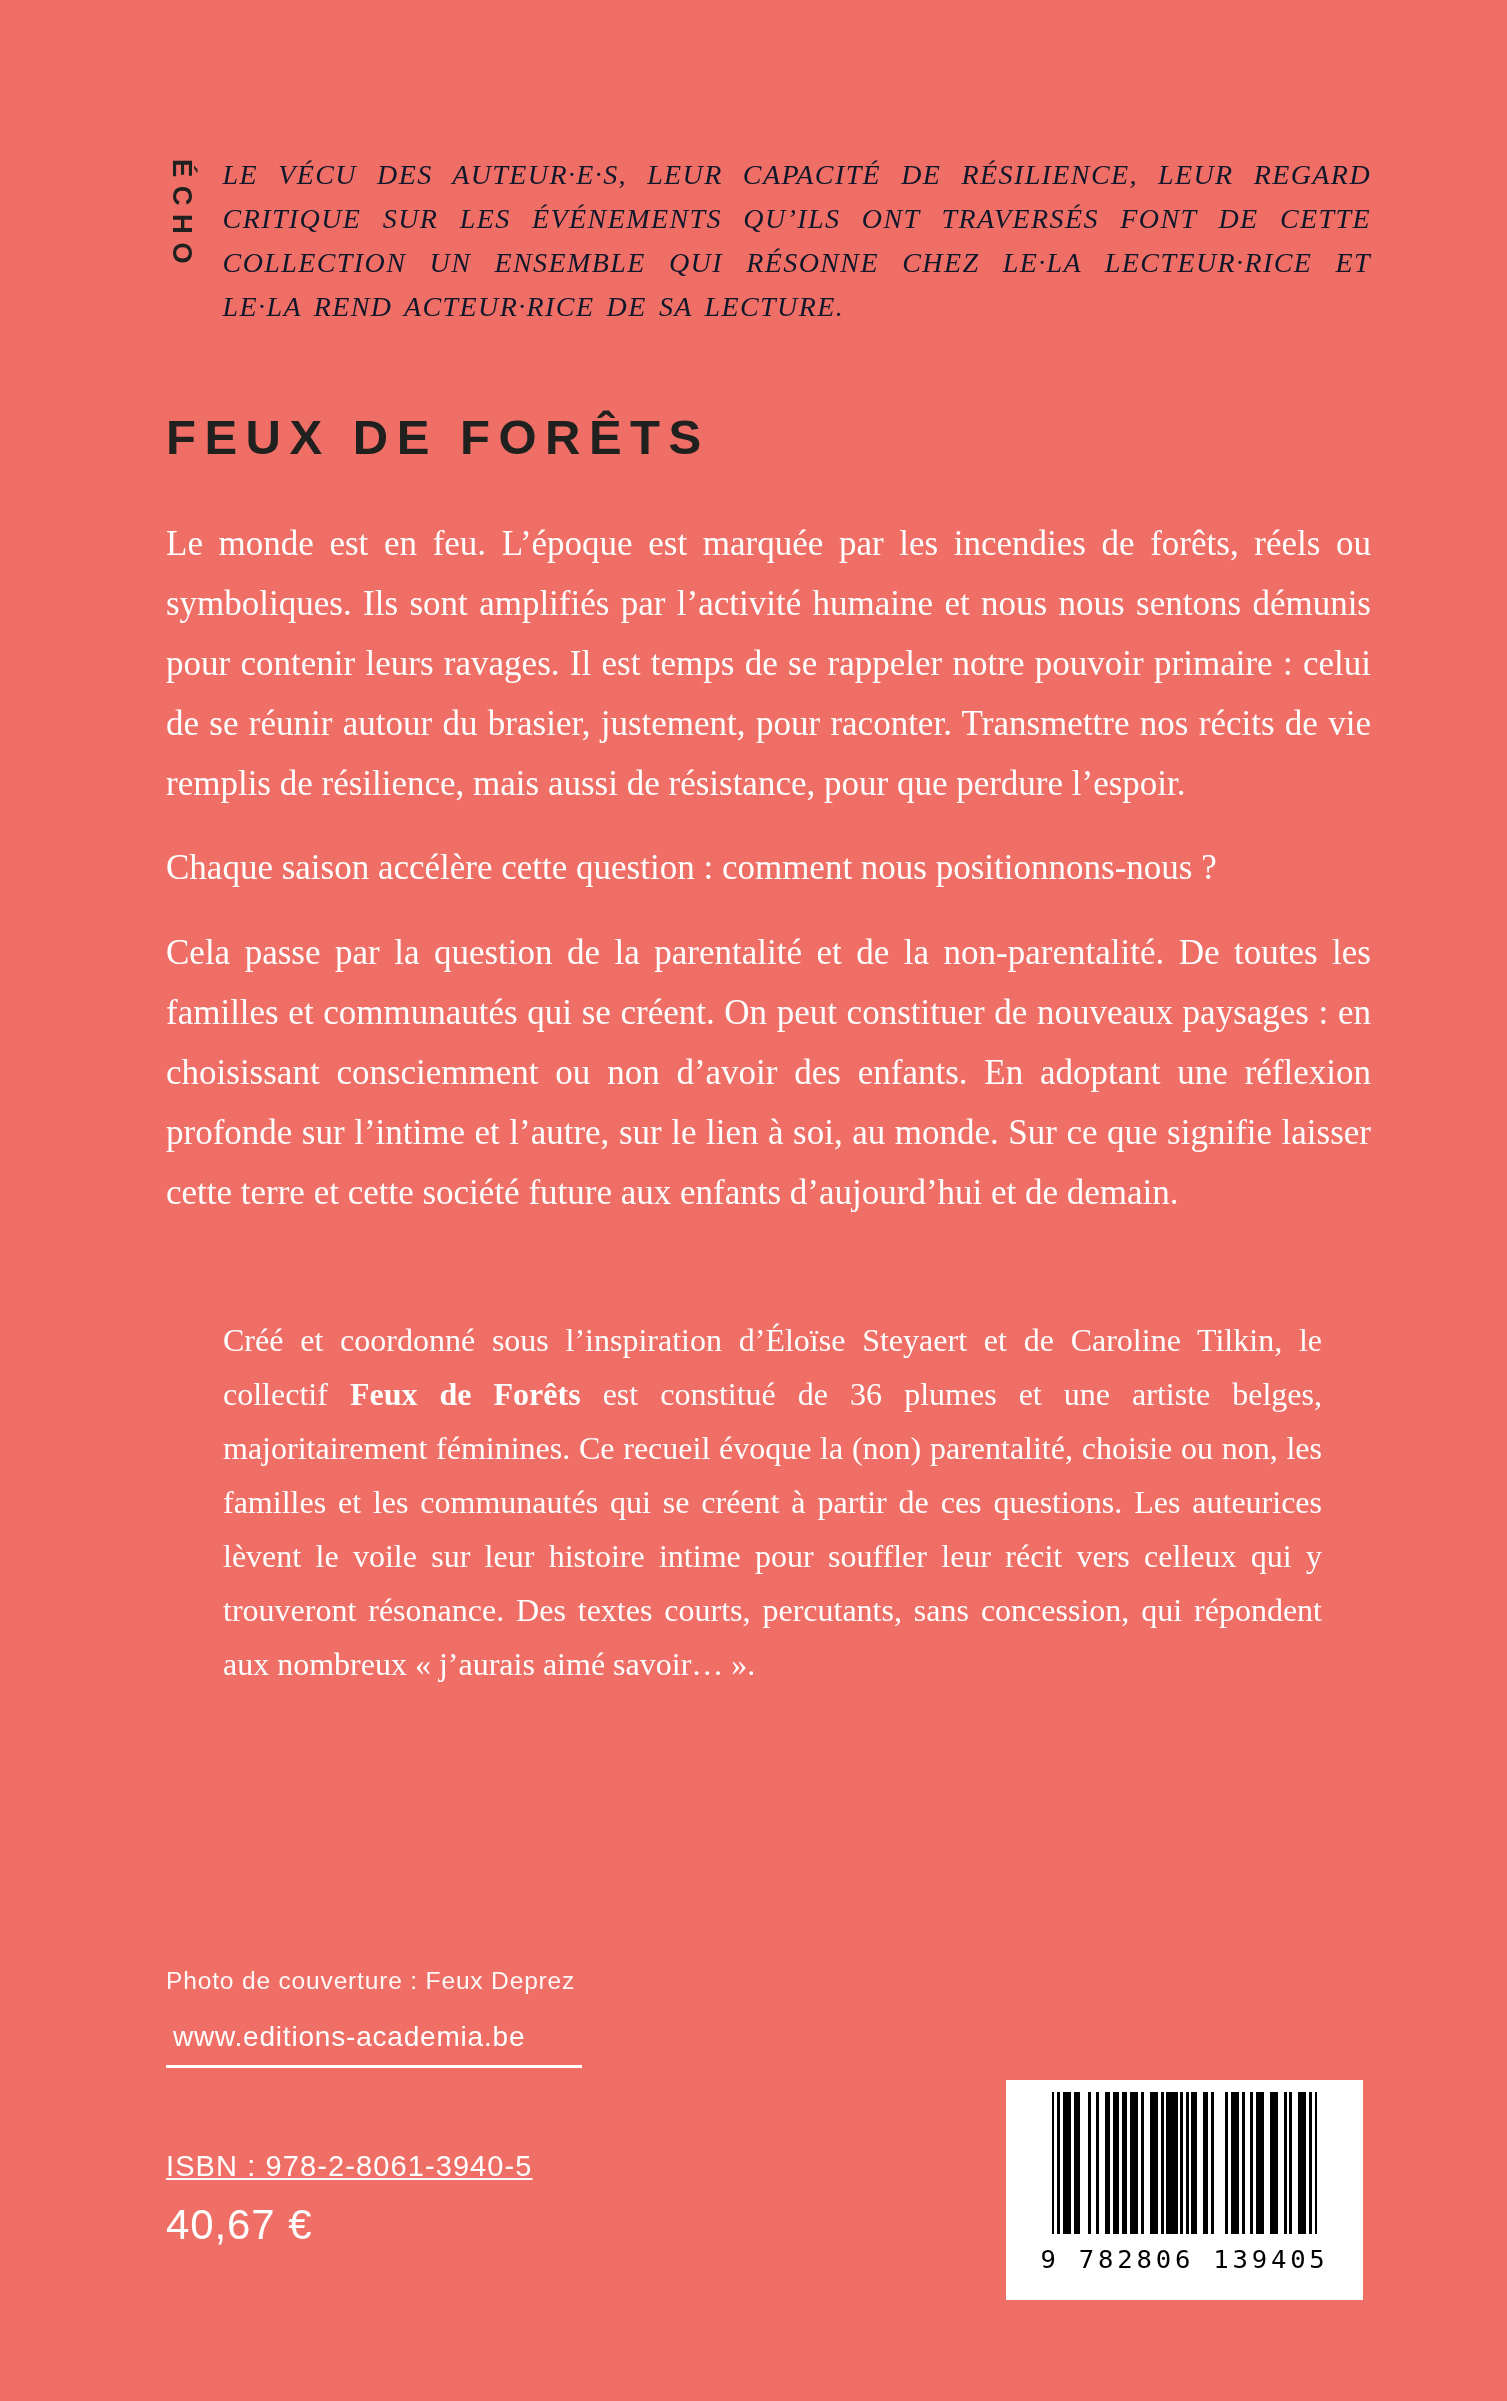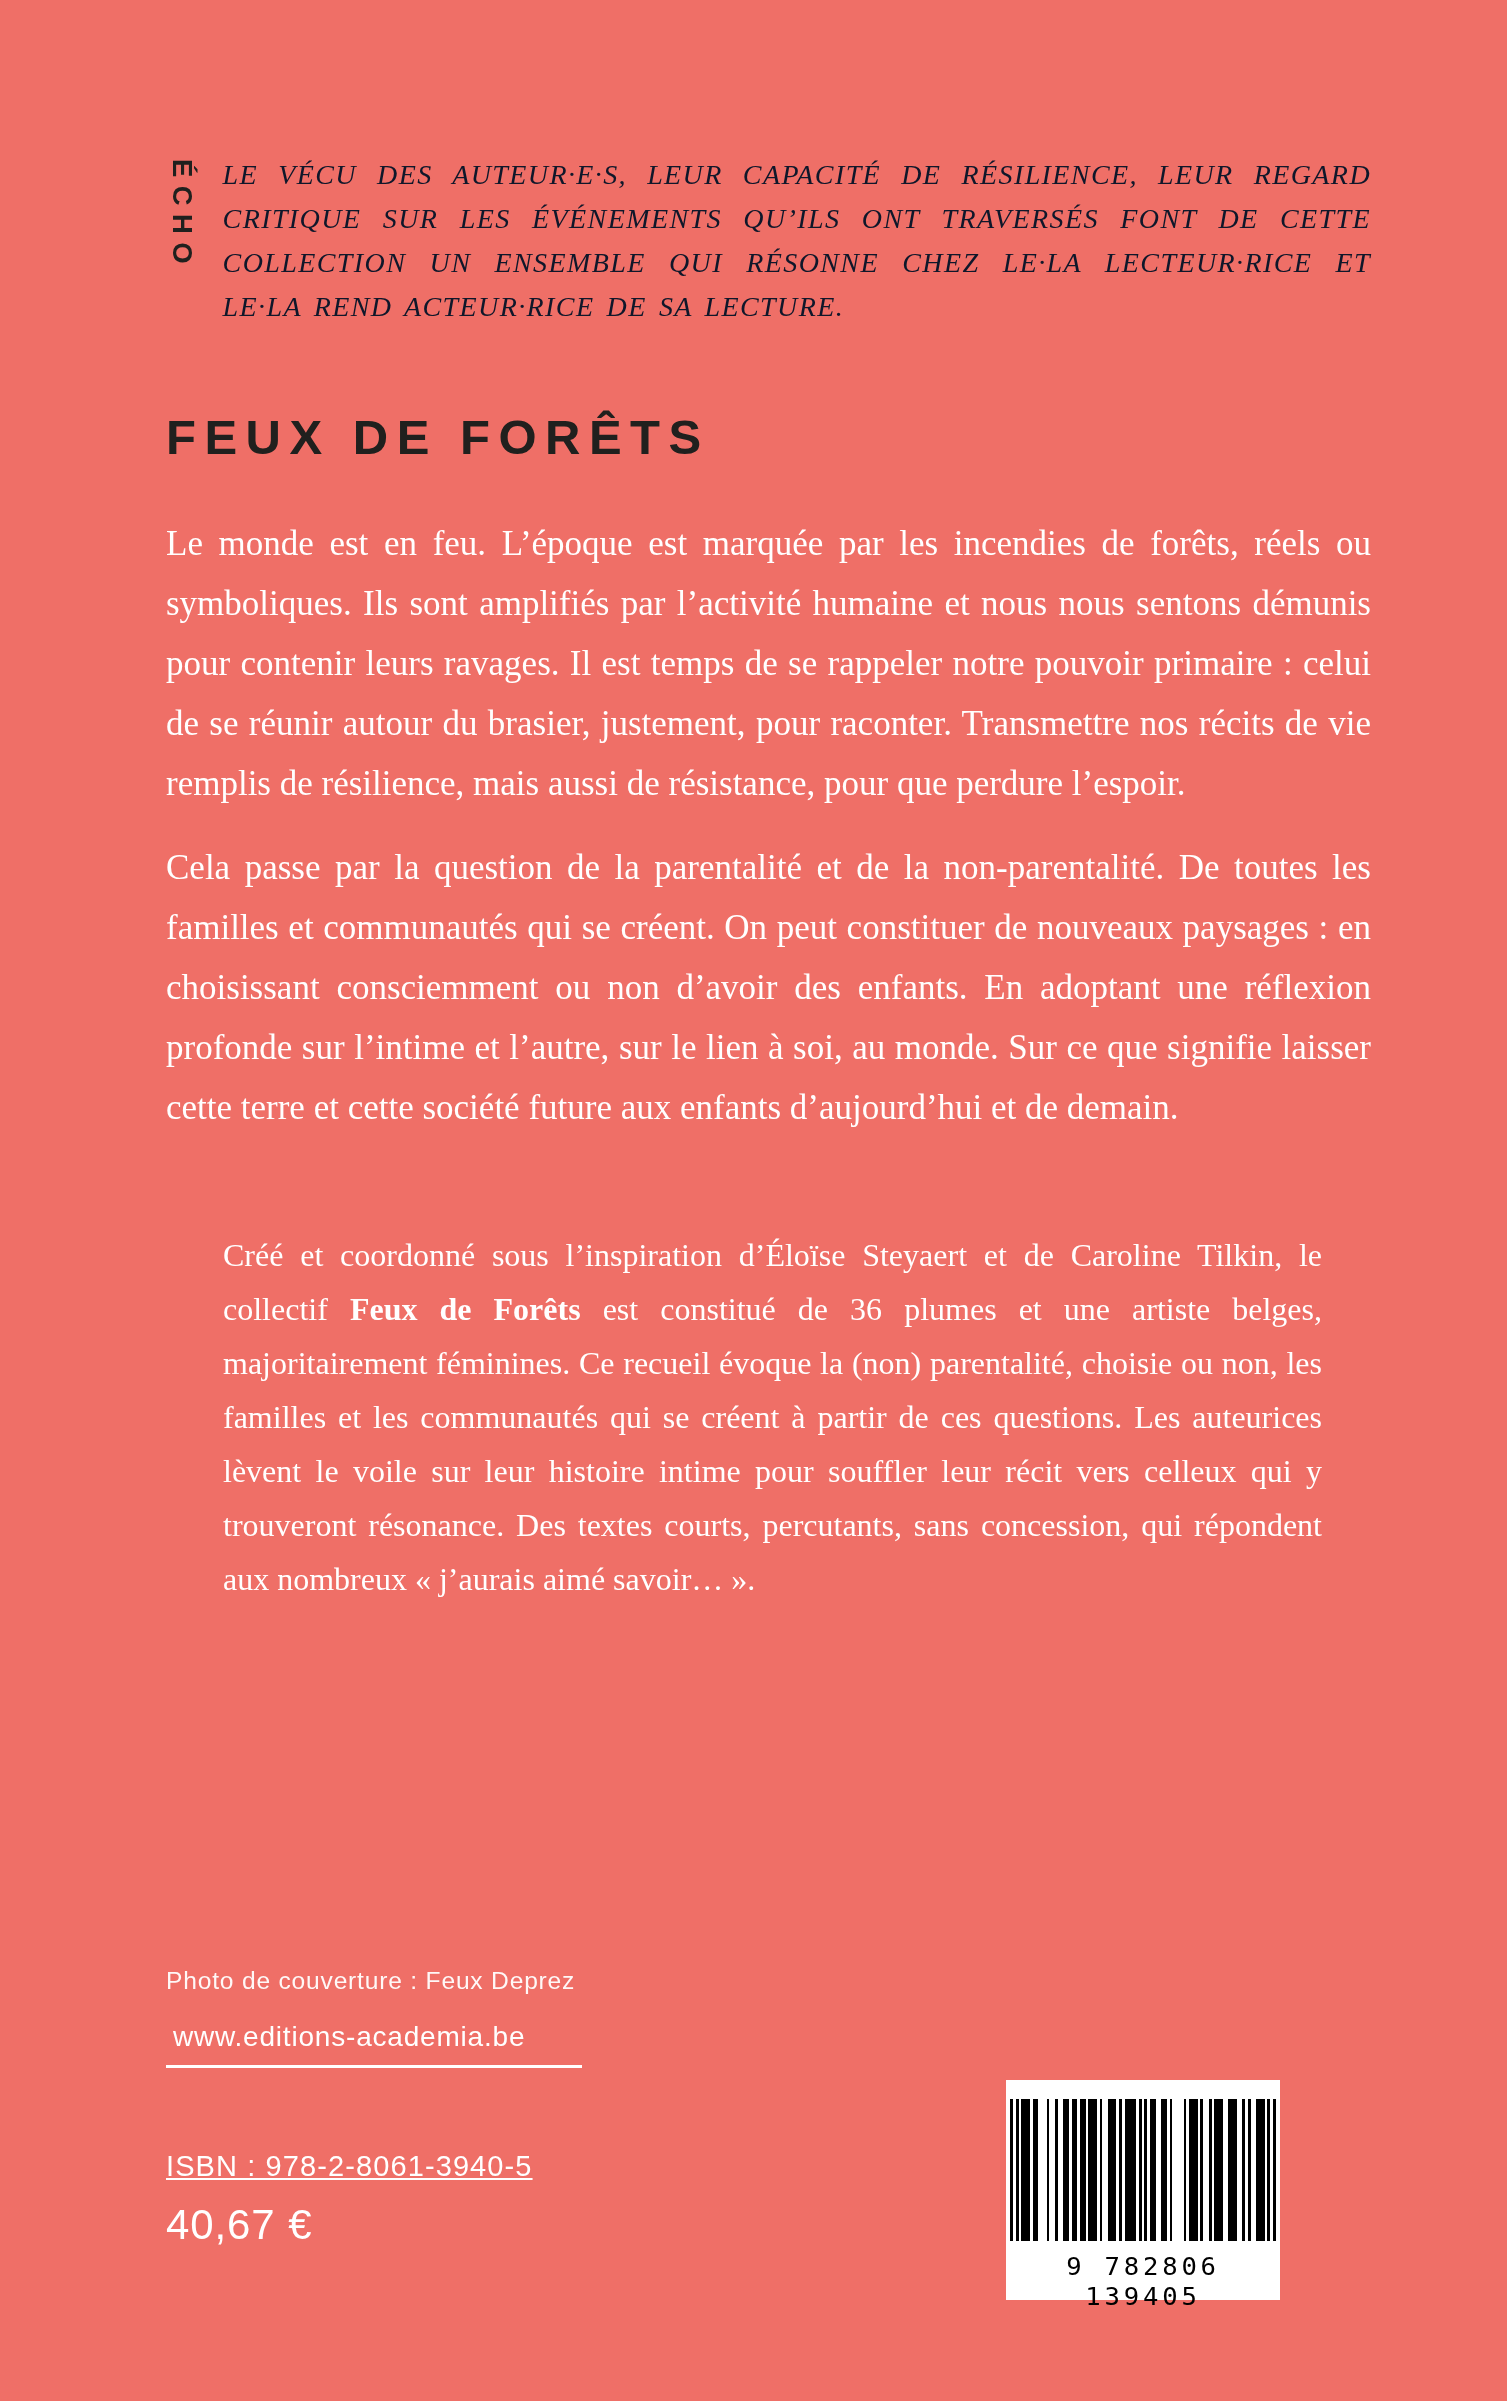--- a/index.html
+++ b/index.html
@@ -130,25 +130,25 @@
     font-size: 42px;
     letter-spacing: 0.9px;
     color: #FFFFFF;
   }
 
   
   .barcode-box {
     position: absolute;
     left: 1006px;
     top: 2080px;
-    width: 274px;
+    width: 357px;
     height: 220px;
     background: #FFFFFF;
     box-sizing: border-box;
-    padding-top: 19px;
+    padding-top: 12px;
   }
   .barcode-bars {
     display: flex;
     justify-content: center;
     height: 142px;
   }
   .bc-module {
     width: 2.8px;
     height: 100%;
   }
@@ -170,20 +170,21 @@
 
     <div class="collection-row">
       <div class="echo-vertical">ÉCHO</div>
       <p class="blurb">LE VÉCU DES AUTEUR·E·S, LEUR CAPACITÉ DE RÉSILIENCE, LEUR REGARD CRITIQUE SUR LES ÉVÉNEMENTS QU’ILS ONT TRAVERSÉS FONT DE CETTE COLLECTION UN ENSEMBLE QUI RÉSONNE CHEZ LE·LA LECTEUR·RICE ET LE·LA REND ACTEUR·RICE DE SA LECTURE.</p>
     </div>
 
     <h1 class="title">FEUX DE FORÊTS</h1>
 
     <div class="synopsis">
       <p>Le monde est en feu. L’époque est marquée par les incendies de forêts, réels ou symboliques. Ils sont amplifiés par l’activité humaine et nous nous sentons démunis pour contenir leurs ravages. Il est temps de se rappeler notre pouvoir primaire : celui de se réunir autour du brasier, justement, pour raconter. Transmettre nos récits de vie remplis de résilience, mais aussi de résistance, pour que perdure l’espoir.</p>
+      <p>Chaque saison accélère cette question : comment nous positionnons-nous ?</p>
       <p>Cela passe par la question de la parentalité et de la non-parentalité. De toutes les familles et communautés qui se créent. On peut constituer de nouveaux paysages : en choisissant consciemment ou non d’avoir des enfants. En adoptant une réflexion profonde sur l’intime et l’autre, sur le lien à soi, au monde. Sur ce que signifie laisser cette terre et cette société future aux enfants d’aujourd’hui et de demain.</p>
     </div>
 
     <p class="about"><span>Créé et coordonné sous l’inspiration d’Éloïse Steyaert et de Caroline Tilkin, le collectif </span><b>Feux de Forêts</b><span> est constitué de 36 plumes et une artiste belges, majoritairement féminines. Ce recueil évoque la (non) parentalité, choisie ou non, les familles et les communautés qui se créent à partir de ces questions. Les auteurices lèvent le voile sur leur histoire intime pour souffler leur récit vers celleux qui y trouveront résonance. Des textes courts, percutants, sans concession, qui répondent aux nombreux « j’aurais aimé savoir… ».</span></p>
 
   </div>
 
   <p class="photo-credit">Photo de couverture : Feux Deprez</p>
 
   <p class="website">www.editions-academia.be</p>

